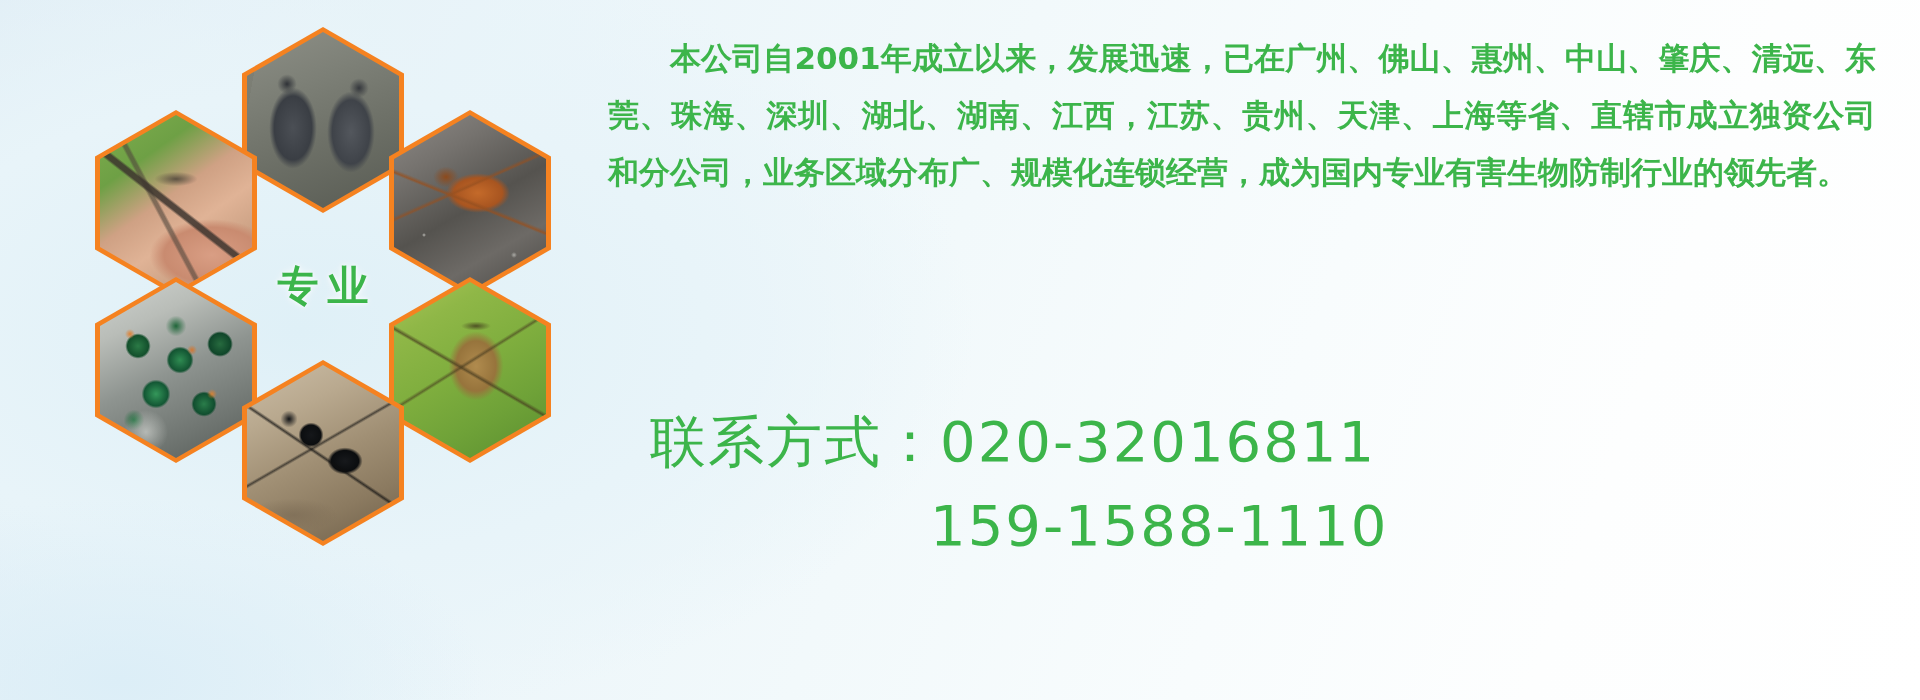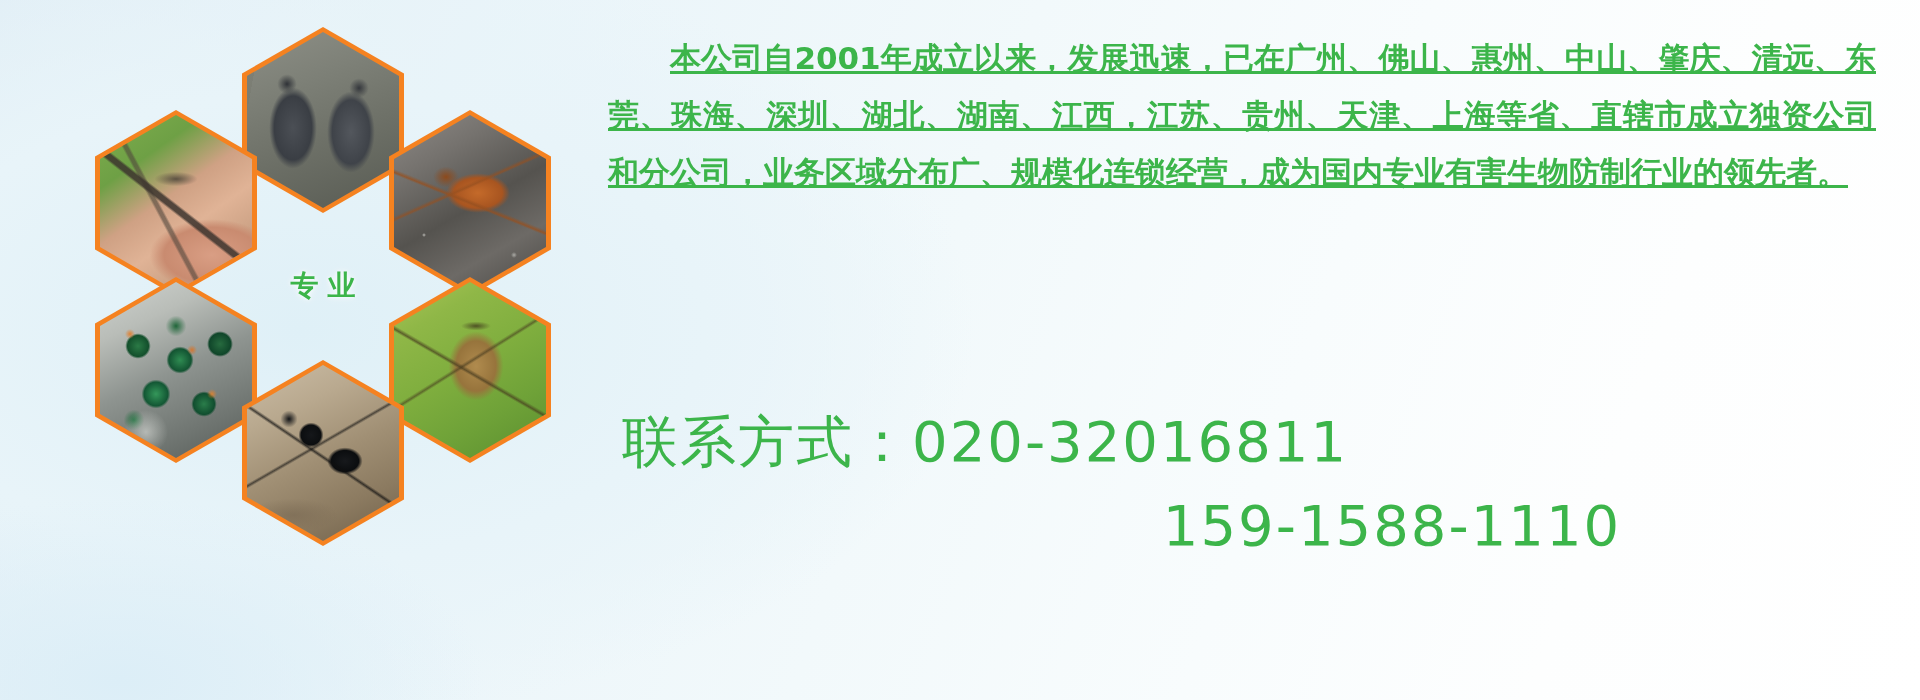--- a/index.html
+++ b/index.html
@@ -43,21 +43,21 @@
   .hex.h5{left:294px;top:272px;}   
   .hex.h6{left:147px;top:355px;}   
 
   
   .centerlabel{
     position:absolute;left:147px;top:188px;width:162px;height:186px;
     display:flex;flex-direction:column;align-items:center;justify-content:center;
     z-index:5;
   }
   .centerlabel span{
-    color:#3cb54a;font-weight:700;font-size:28px;letter-spacing:9px;
+    color:#3cb54a;font-weight:700;font-size:41px;letter-spacing:9px;
     line-height:1.42;text-indent:9px;
     text-shadow:0 0 4px rgba(255,255,255,.85),0 0 9px rgba(255,255,255,.7);
   }
 
   
   .art.rats{
     background:
       radial-gradient(ellipse 34px 58px at 46px 96px,#4b4f55 0%,#3a3e44 55%,rgba(58,62,68,0) 70%),
       radial-gradient(ellipse 34px 58px at 104px 100px,#53575d 0%,#3f4349 55%,rgba(63,67,73,0) 70%),
       radial-gradient(circle 13px at 40px 52px,#2f3237 0%,rgba(47,50,55,0) 75%),
@@ -142,31 +142,31 @@
       radial-gradient(ellipse 60px 22px at 46px 150px,rgba(120,104,82,.6) 0,rgba(120,104,82,0) 75%);
   }
 
   
   #copy{
     position:absolute;left:608px;top:30px;width:1268px;
   }
   .para{
     color:#3cb54a;font-size:31px;font-weight:700;line-height:57px;
     text-indent:62px;letter-spacing:0px;margin:0;
-    text-align:justify;text-justify:inter-character;text-decoration:underline;
+    text-align:justify;text-justify:inter-character;
   }
   #contact{
-    position:absolute;left:612px;top:400px;width:1270px;
+    position:absolute;left:640px;top:400px;width:1270px;
     color:#3cb54a;font-weight:400;
   }
   .cline{
     font-size:56px;line-height:84px;letter-spacing:2px;white-space:nowrap;
   }
   .cline.l1{text-align:left;padding-left:10px;}
-  .cline.l2{text-align:center;padding-left:290px;}
+  .cline.l2{text-align:left;padding-left:290px;}
 </style>
 </head>
 <body>
 
 <div id="banner">
 
   <div class="comb">
 
     <div class="hex h1">
       <div class="inner">

